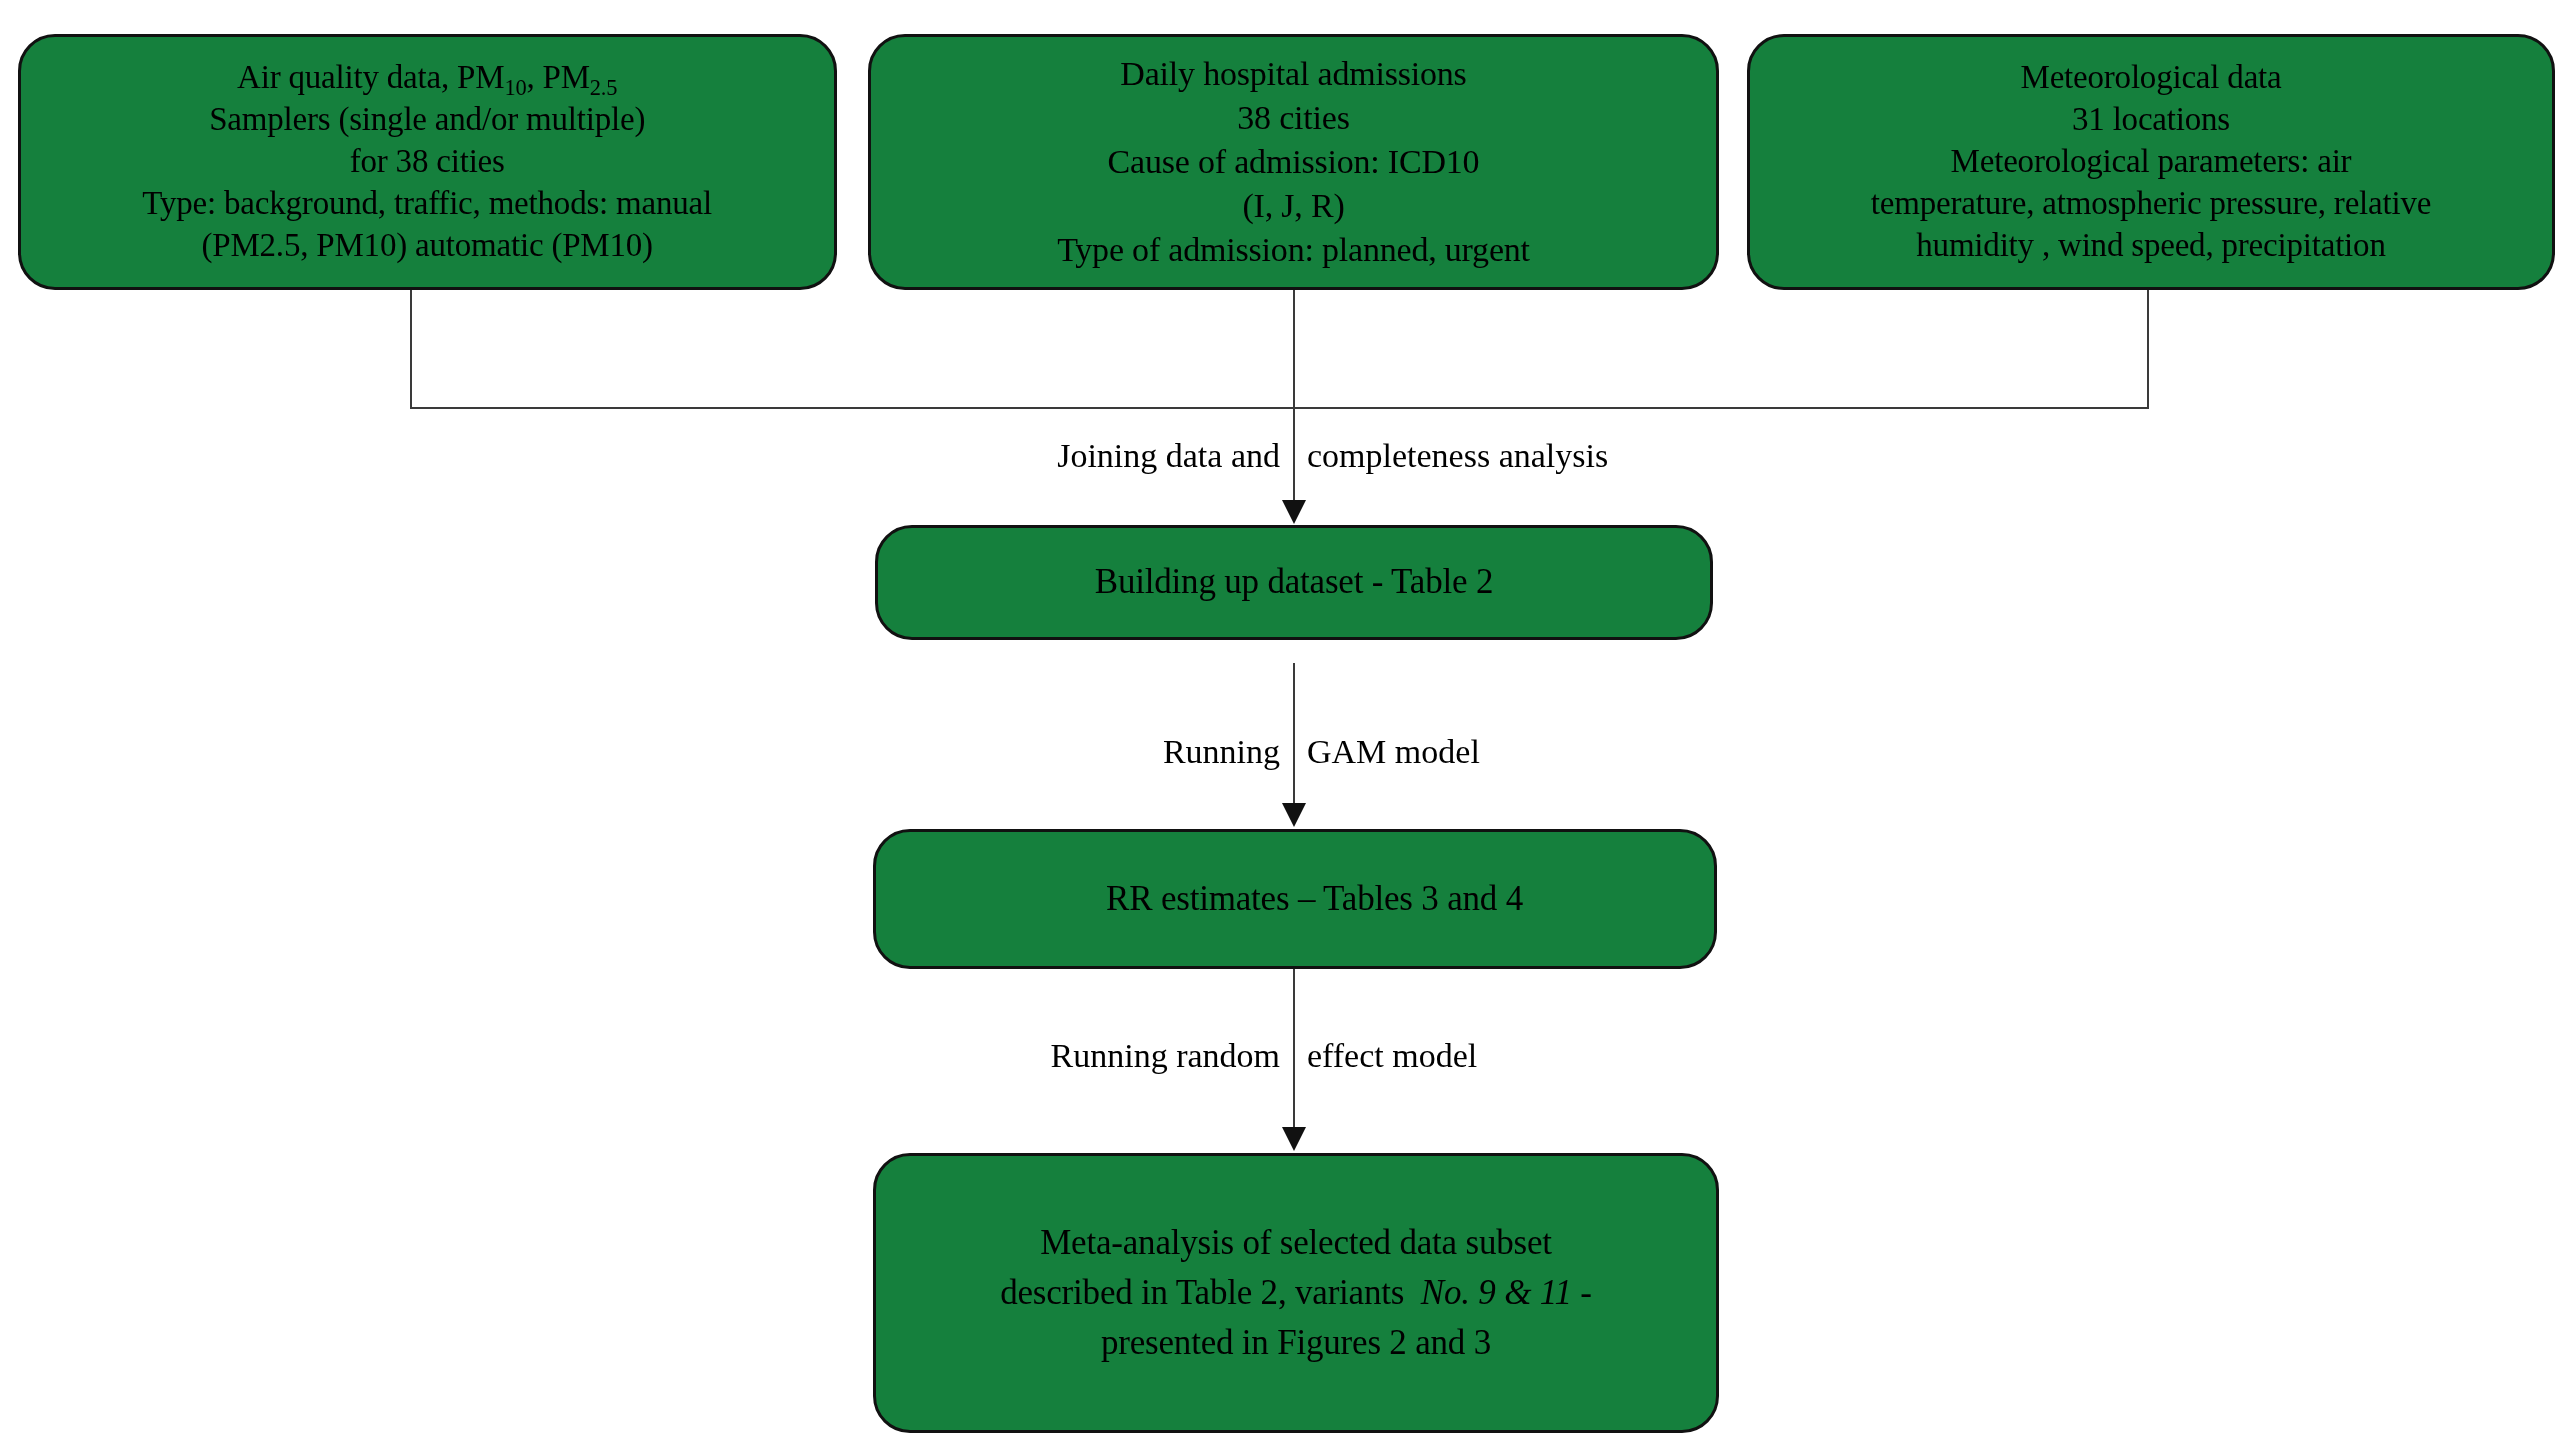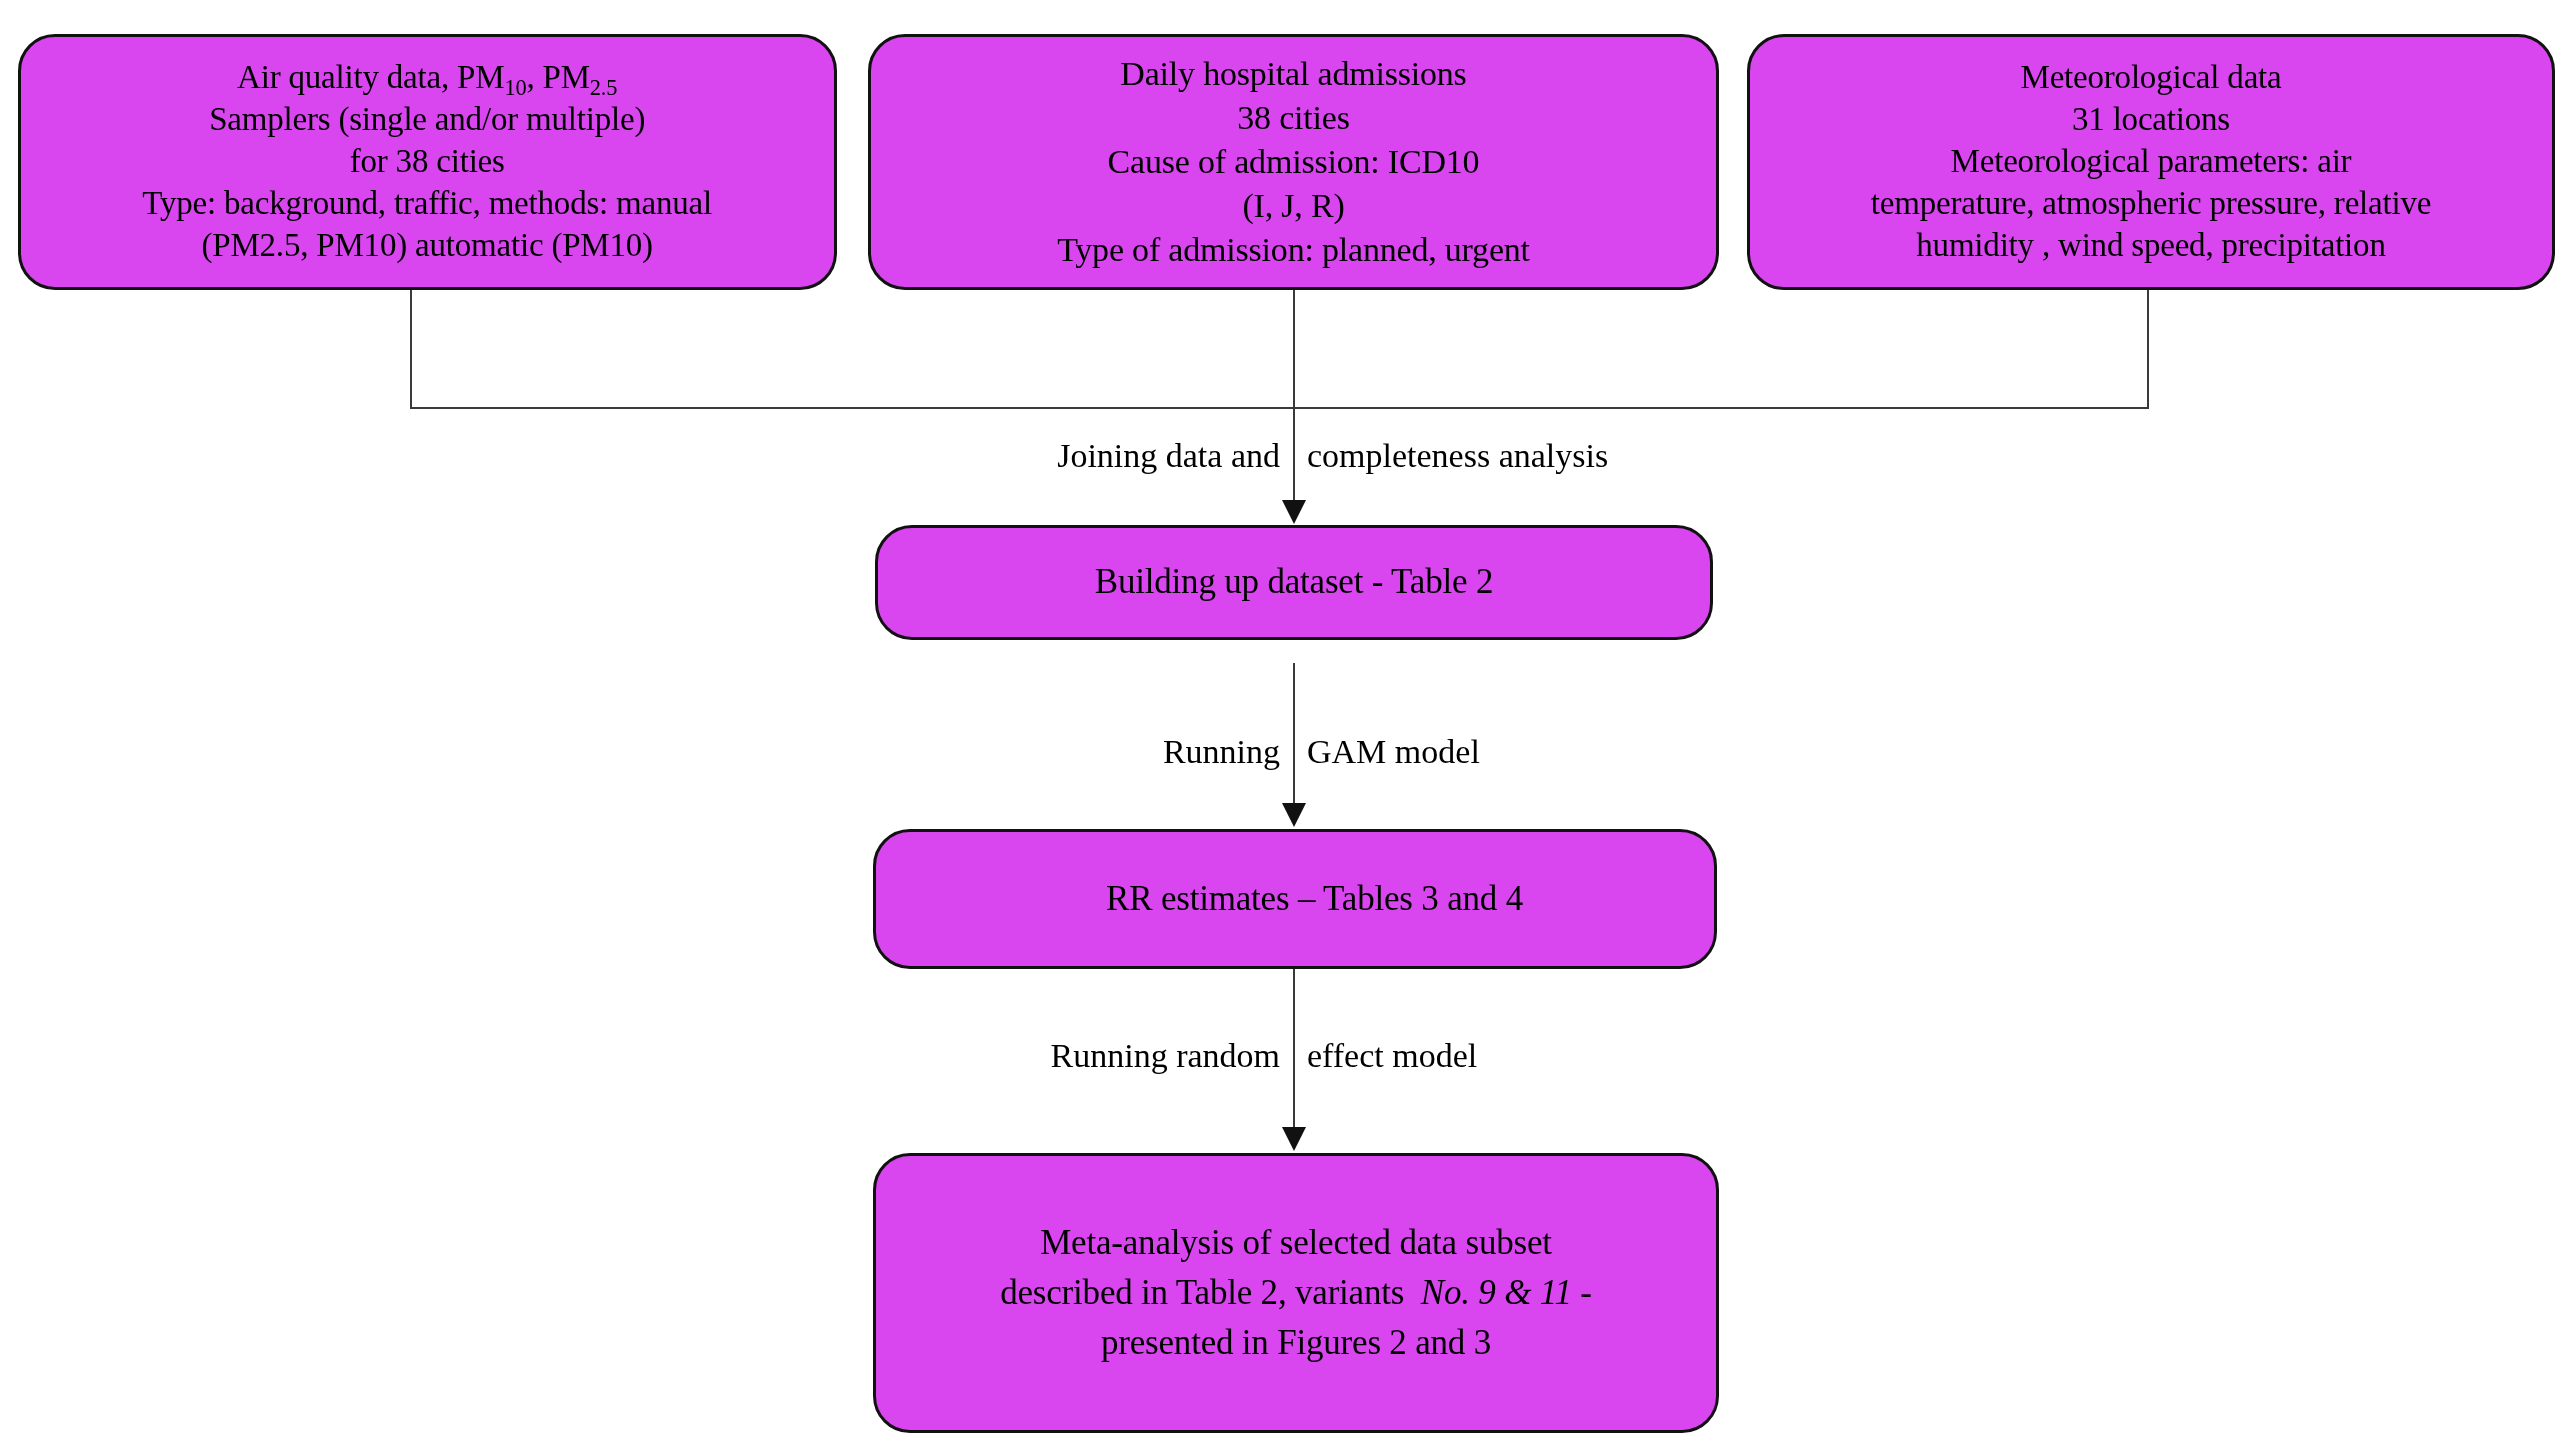--- a/index.html
+++ b/index.html
@@ -16,21 +16,21 @@
     overflow: hidden;
     font-family: "Liberation Serif", "DejaVu Serif", serif;
     color: #000000;
   }
   
   .node {
     position: absolute;
     box-sizing: border-box;
     border: 3.2px solid #111111;
     border-radius: 37px;
-    background: #d946ef;
+    background: #15803d;
     display: flex;
     align-items: center;
     justify-content: center;
     text-align: center;
   }
   .node .node-text {
     display: block;
     width: 100%;
     padding: 0 11.3px;
     box-sizing: border-box;

